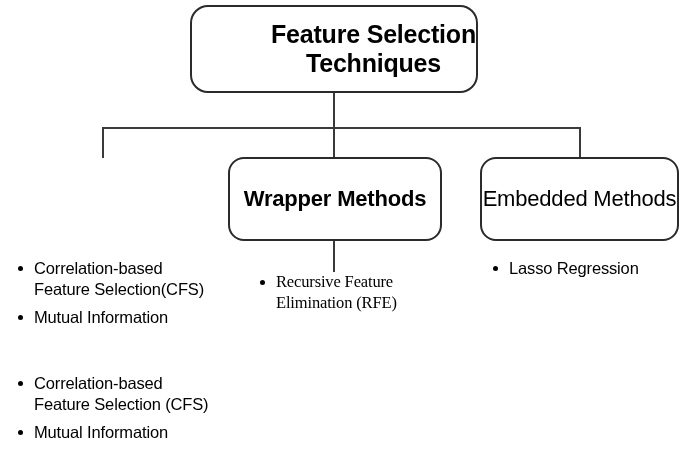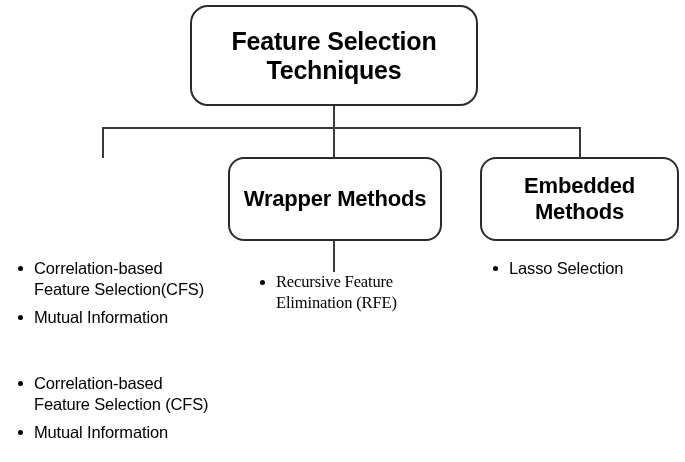--- a/index.html
+++ b/index.html
@@ -47,23 +47,24 @@
   .node-label {
     display: block;
     line-height: 1.16;
     white-space: pre-line;
   }
 
   #node-root {
     left: 190px;
     top: 5px;
     width: 288px;
-    height: 101px;
+    height: 88px;
     border-radius: 18px;
     border-width: 2px;
+    justify-content: flex-end;
   }
   #node-root .node-label {
     font-size: 25px;
     font-weight: bold;
     letter-spacing: -0.2px;
   }
 
   #node-filter {
     left: 5px;
     top: 157px;
@@ -89,21 +90,21 @@
   }
 
   #node-embedded {
     left: 480px;
     top: 157px;
     width: 199px;
     height: 84px;
   }
   #node-embedded .node-label {
     font-size: 22px;
-    font-weight: bold;
+    font-weight: normal;
     letter-spacing: -0.2px;
   }
 
   
   .bullet-list {
     position: absolute;
     margin: 0;
     padding: 0;
     list-style: none;
   }
@@ -182,21 +183,21 @@
 
   <ul class="bullet-list" id="list-wrapper">
     <li class="bullet-item">
       <span class="bullet-text">Recursive Feature
 Elimination (RFE)</span>
     </li>
   </ul>
 
   <ul class="bullet-list" id="list-embedded">
     <li class="bullet-item">
-      <span class="bullet-text">Lasso Selection</span>
+      <span class="bullet-text">Lasso Regression</span>
     </li>
   </ul>
 
   <ul class="bullet-list" id="list-extra">
     <li class="bullet-item">
       <span class="bullet-text">Correlation-based
 Feature Selection  (CFS)</span>
     </li>
     <li class="bullet-item">
       <span class="bullet-text">Mutual Information</span>

